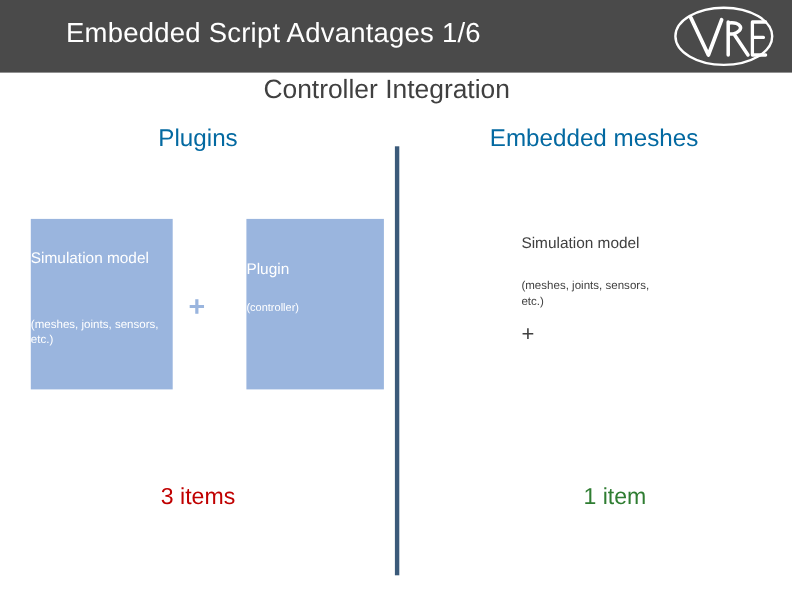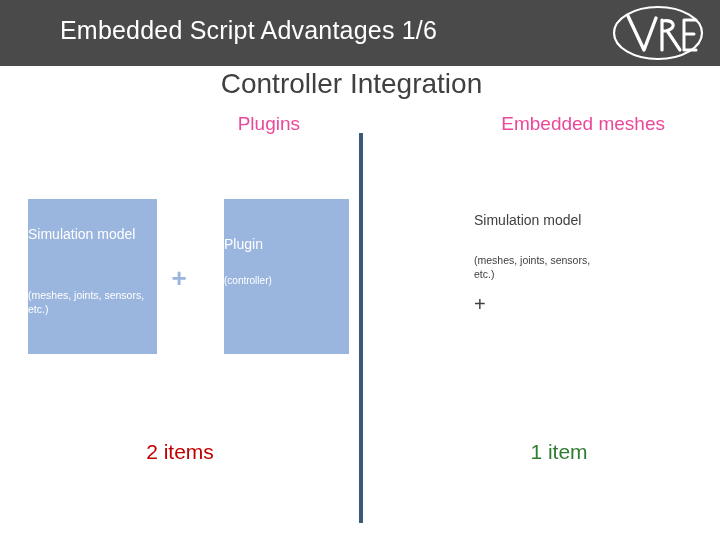--- a/index.html
+++ b/index.html
@@ -47,29 +47,29 @@
   .logo svg { display: block; }
 
   
   .slide-title {
     position: absolute;
     left: 0;
     top: 68px;
     width: 703px;
     text-align: center;
     color: #404040;
-    font-size: 28px;
+    font-size: 24px;
   }
 
   
   .col-head {
     position: absolute;
-    color: #ec4899;
-    font-size: 19px;
-    text-align: right;
+    color: #0369a1;
+    font-size: 22px;
+    text-align: center;
   }
   .col-head.left  { left: 60px;  top: 113px; width: 240px; }
   .col-head.right { left: 415px; top: 113px; width: 250px; }
 
   
   .divider {
     position: absolute;
     left: 359px;
     top: 133px;
     width: 4px;
@@ -225,14 +225,14 @@
   <div class="pl1">Plugin</div>
   <div class="pl2">(controller)</div>
 </div>
 
 <div class="box box-right">
   <div class="r1">Simulation model</div>
   <div class="r2">(meshes, joints, sensors, etc.)</div>
   <div class="r3">+</div>
 </div>
 
-<div class="count left">2 items</div>
+<div class="count left">3 items</div>
 <div class="count right">1 item</div>
 
 </body></html>

